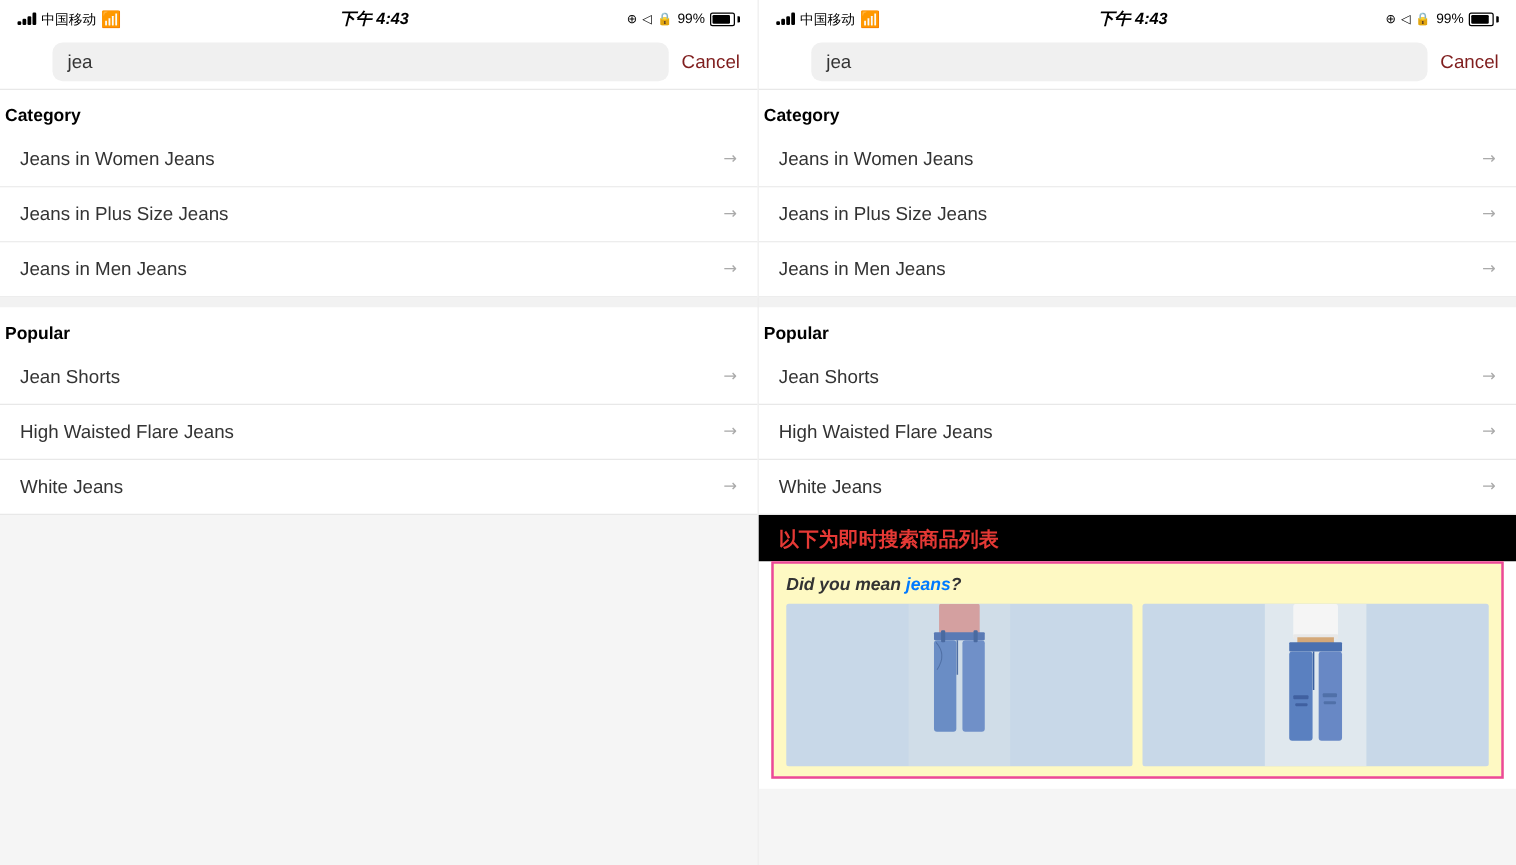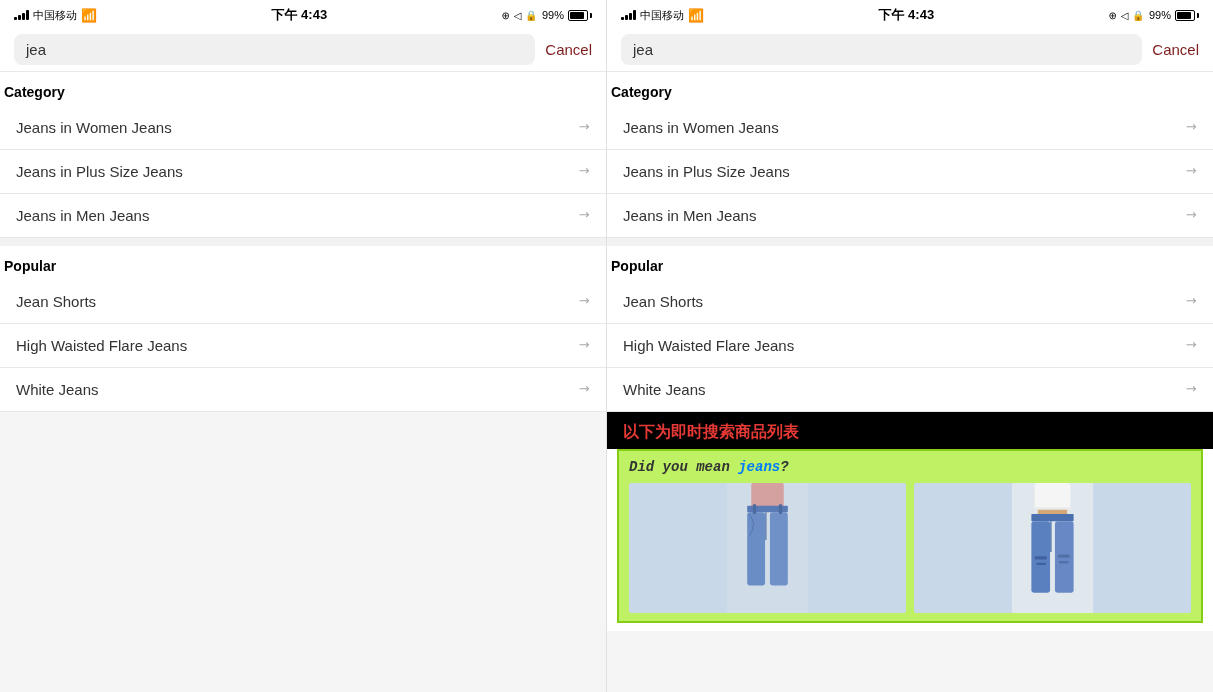--- a/index.html
+++ b/index.html
@@ -42,20 +42,21 @@
     .status-left {
       display: flex;
       align-items: center;
       gap: 4px;
       font-size: 11px;
       font-weight: 500;
     }
     .status-center {
       font-size: 13px;
       font-weight: 600;
+      font-style: italic;
     }
     .status-right {
       display: flex;
       align-items: center;
       gap: 4px;
       font-size: 11px;
     }
 
     
     .signal-bars {
@@ -112,20 +113,21 @@
       background: #fff;
       border-bottom: 1px solid #e8e8e8;
     }
     .search-input-wrap {
       flex: 1;
       background: #f0f0f0;
       border-radius: 8px;
       padding: 7px 12px;
       display: flex;
       align-items: center;
+      margin-left: 28px;
     }
     .search-input-text {
       font-size: 15px;
       color: #333;
     }
     .cancel-btn {
       font-size: 15px;
       color: #7f1d1d;
       cursor: pointer;
       white-space: nowrap;
@@ -175,25 +177,24 @@
     
     .instant-search-label {
       font-size: 16px;
       font-weight: 700;
       color: #e53935;
       padding: 10px 16px 6px 16px;
       background: #000000;
     }
 
     .did-you-mean-box {
-      border: 2px solid #84cc16;
+      border: 2px solid #ec4899;
       margin: 0 10px 8px 10px;
-      background: #bef264;
+      background: #fef9c3;
       padding: 8px 10px;
-      font-family: Liberation Mono, monospace;
     }
     .did-you-mean-text {
       font-size: 14px;
       color: #333;
       font-weight: 600;
       font-style: italic;
       margin-bottom: 8px;
     }
     .did-you-mean-text span.link {
       color: #007aff;

